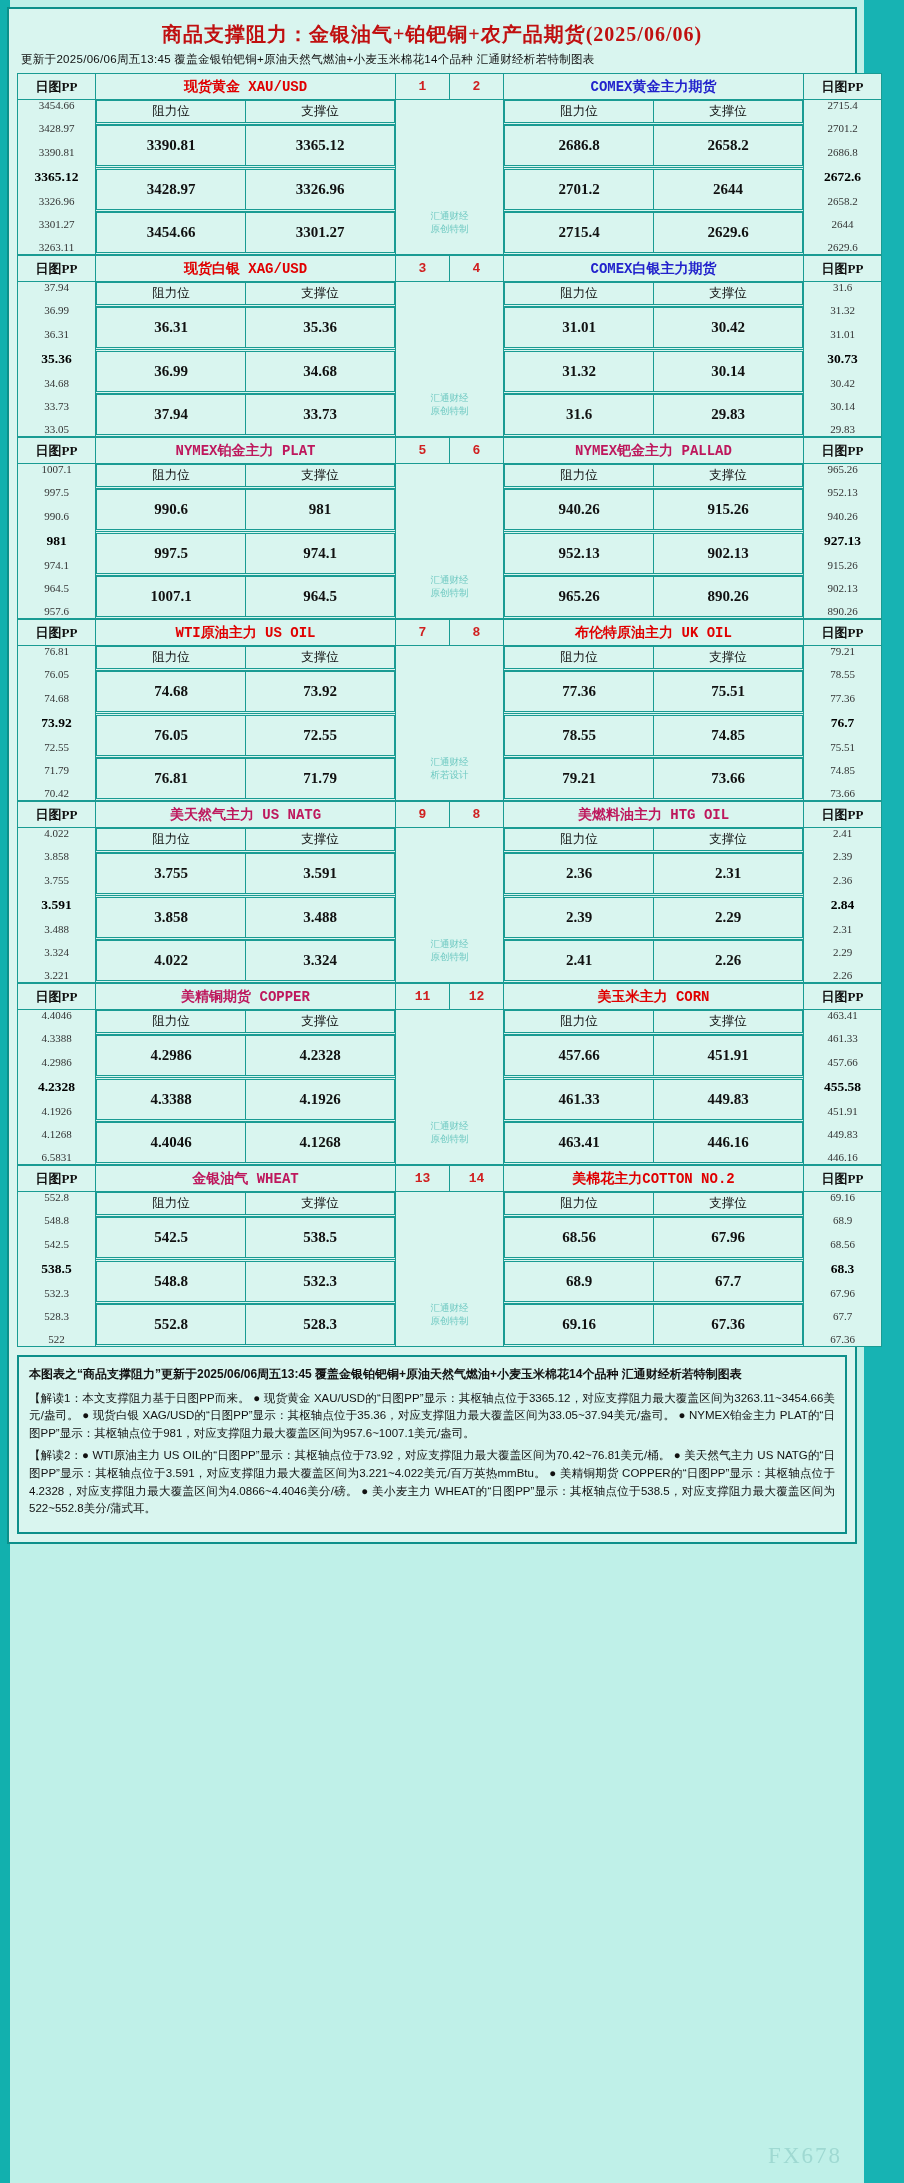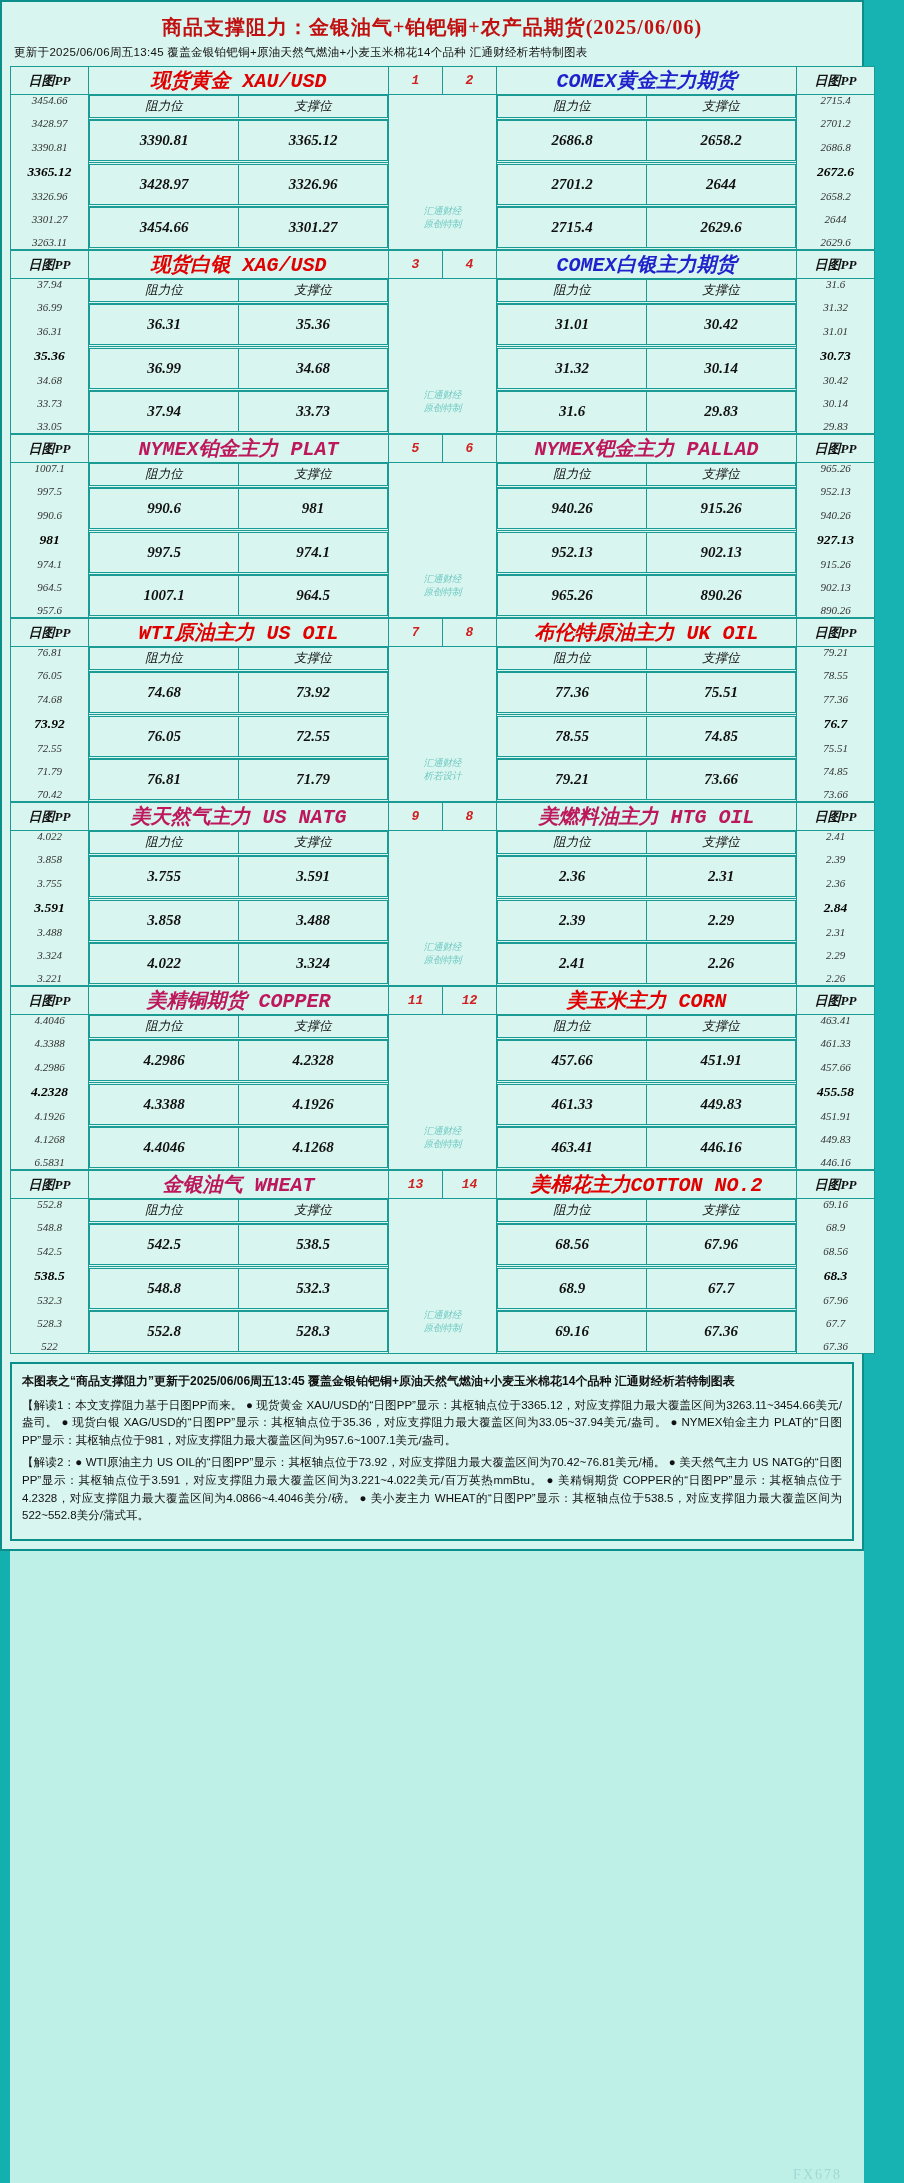--- a/index.html
+++ b/index.html
@@ -6,21 +6,21 @@
   body {
     margin: 0;
     width: 904px;
     background: #17b3b3;
     font-family: "Liberation Sans", sans-serif;
   }
   .page {
     width: 864px;
     min-height: 2183px;
     background: linear-gradient(90deg,#12b0ae 0px,#12b0ae 10px,#bff0e8 10px,#bff0e8 894px,#12b0ae 894px,#12b0ae 904px);
-    padding: 0;
+    padding: 7px;
     position: relative;
   }
   .sheet {
     background: #d9f5ef;
     border: 2px solid #0c8f8a;
     padding: 6px 8px 8px 8px;
   }
   .title {
     text-align: center;
     color: #c01010;
@@ -35,21 +35,20 @@
     font-size: 11.5px;
     color: #111;
     padding: 0 2px 6px 4px;
     letter-spacing: 0.3px;
   }
   table.block {
     width: 100%;
     border-collapse: collapse;
     table-layout: fixed;
     background: #d9f5ef;
-    font-style: italic;
   }
   table.block td {
     border: 1px solid #1a9b93;
     padding: 0;
     vertical-align: middle;
   }
   .blk-wrap { margin-bottom: 0; }
 
   
   col.axis { width: 78px; }
@@ -61,21 +60,21 @@
     font-weight: bold;
     font-size: 13px;
     font-family: "Liberation Serif", serif;
     color: #111;
     height: 26px;
     background: #d9f5ef;
   }
   .hdr-name {
     text-align: center;
     font-weight: bold;
-    font-size: 20px;
+    font-size: 14px;
     font-family: "Liberation Mono", monospace;
     height: 26px;
   }
   .magenta { color: #be185d; }
   .red { color: #e00000; }
   .blue { color: #2222cc; }
 
   .sub-lbl {
     text-align: center;
     font-size: 12.5px;
@@ -136,22 +135,22 @@
   }
   .footer-line1 {
     font-weight: bold;
     font-size: 12px;
     margin-bottom: 6px;
   }
   .note-p { margin: 4px 0; text-align: justify; }
   .sig {
     position: absolute;
     right: 22px;
-    bottom: 0;
-    font-size: 14px;
+    bottom: 14px;
+    font-size: 23px;
     color: #9fd9d2;
     font-family: "Liberation Serif", serif;
     letter-spacing: 2px;
   }
 </style>
 </head>
 <body>
 
 <div class="page">
   <div class="sheet">

